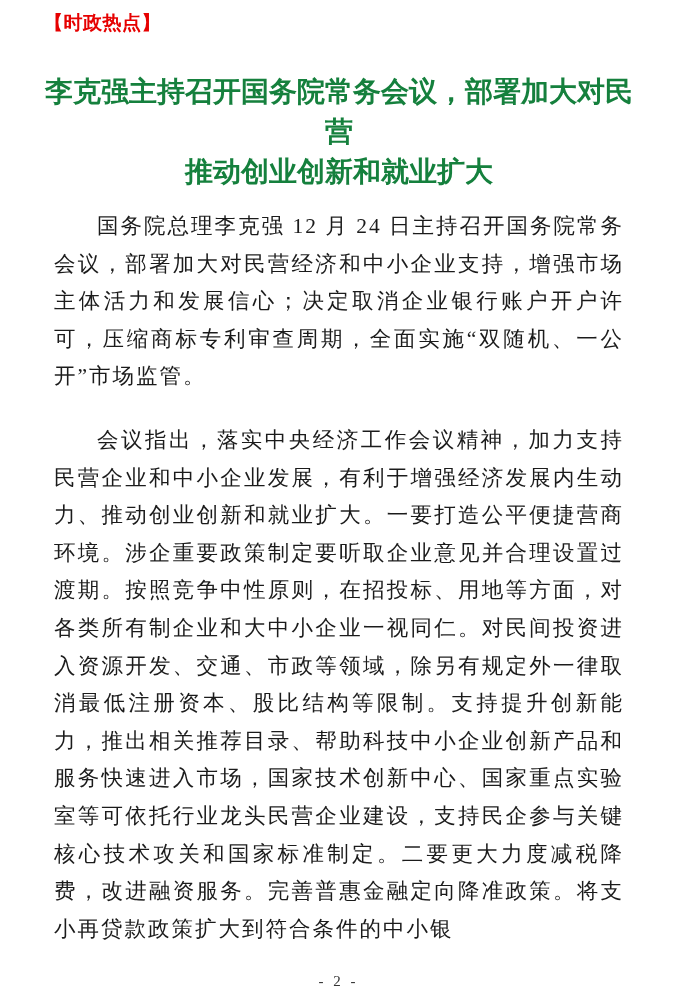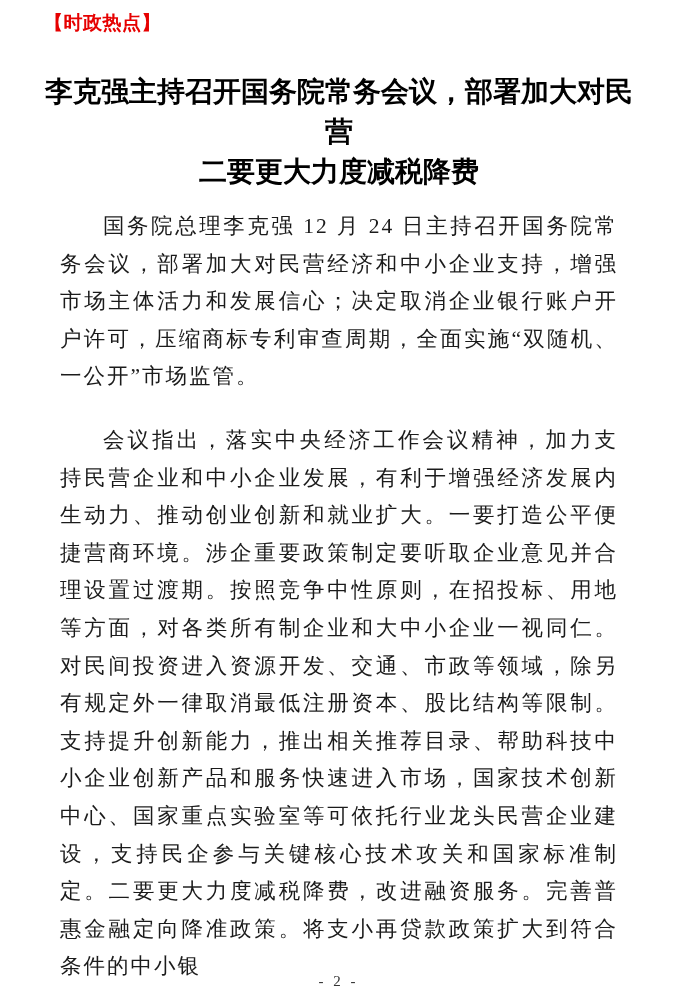--- a/index.html
+++ b/index.html
@@ -23,28 +23,28 @@
     font-weight: bold;
     color: #e60000;
     letter-spacing: 0.5px;
     margin-top: 2px;
   }
   .doc-title {
     margin: 36px 0 16px 0;
     text-align: center;
     font-size: 28px;
     font-weight: bold;
-    color: #000000;
+    color: #15803d;
     line-height: 40px;
   }
   .doc-title .title-line {
     display: block;
   }
   .body-para {
-    margin: 16px;
+    margin: 10px;
     font-size: 21.5px;
     line-height: 37.6px;
     color: #1b1b1b;
     text-align: justify;
     text-justify: inter-ideograph;
     text-indent: 2em;
     letter-spacing: 2px;
     word-break: break-all;
   }
   .body-para + .body-para {
@@ -64,21 +64,21 @@
 </style>
 </head>
 <body>
 
 <div class="page">
 
   <div class="section-tag">【时政热点】</div>
 
   <h1 class="doc-title">
     <span class="title-line">李克强主持召开国务院常务会议，部署加大对民营</span>
-    <span class="title-line">二要更大力度减税降费</span>
+    <span class="title-line">推动创业创新和就业扩大</span>
   </h1>
 
   <p class="body-para">国务院总理李克强 12 月 24 日主持召开国务院常务会议，部署加大对民营经济和中小企业支持，增强市场主体活力和发展信心；决定取消企业银行账户开户许可，压缩商标专利审查周期，全面实施“双随机、一公开”市场监管。</p>
 
   <p class="body-para">会议指出，落实中央经济工作会议精神，加力支持民营企业和中小企业发展，有利于增强经济发展内生动力、推动创业创新和就业扩大。一要打造公平便捷营商环境。涉企重要政策制定要听取企业意见并合理设置过渡期。按照竞争中性原则，在招投标、用地等方面，对各类所有制企业和大中小企业一视同仁。对民间投资进入资源开发、交通、市政等领域，除另有规定外一律取消最低注册资本、股比结构等限制。支持提升创新能力，推出相关推荐目录、帮助科技中小企业创新产品和服务快速进入市场，国家技术创新中心、国家重点实验室等可依托行业龙头民营企业建设，支持民企参与关键核心技术攻关和国家标准制定。二要更大力度减税降费，改进融资服务。完善普惠金融定向降准政策。将支小再贷款政策扩大到符合条件的中小银</p>
 
   <div class="page-footer">- 2 -</div>
 
 </div>
 

